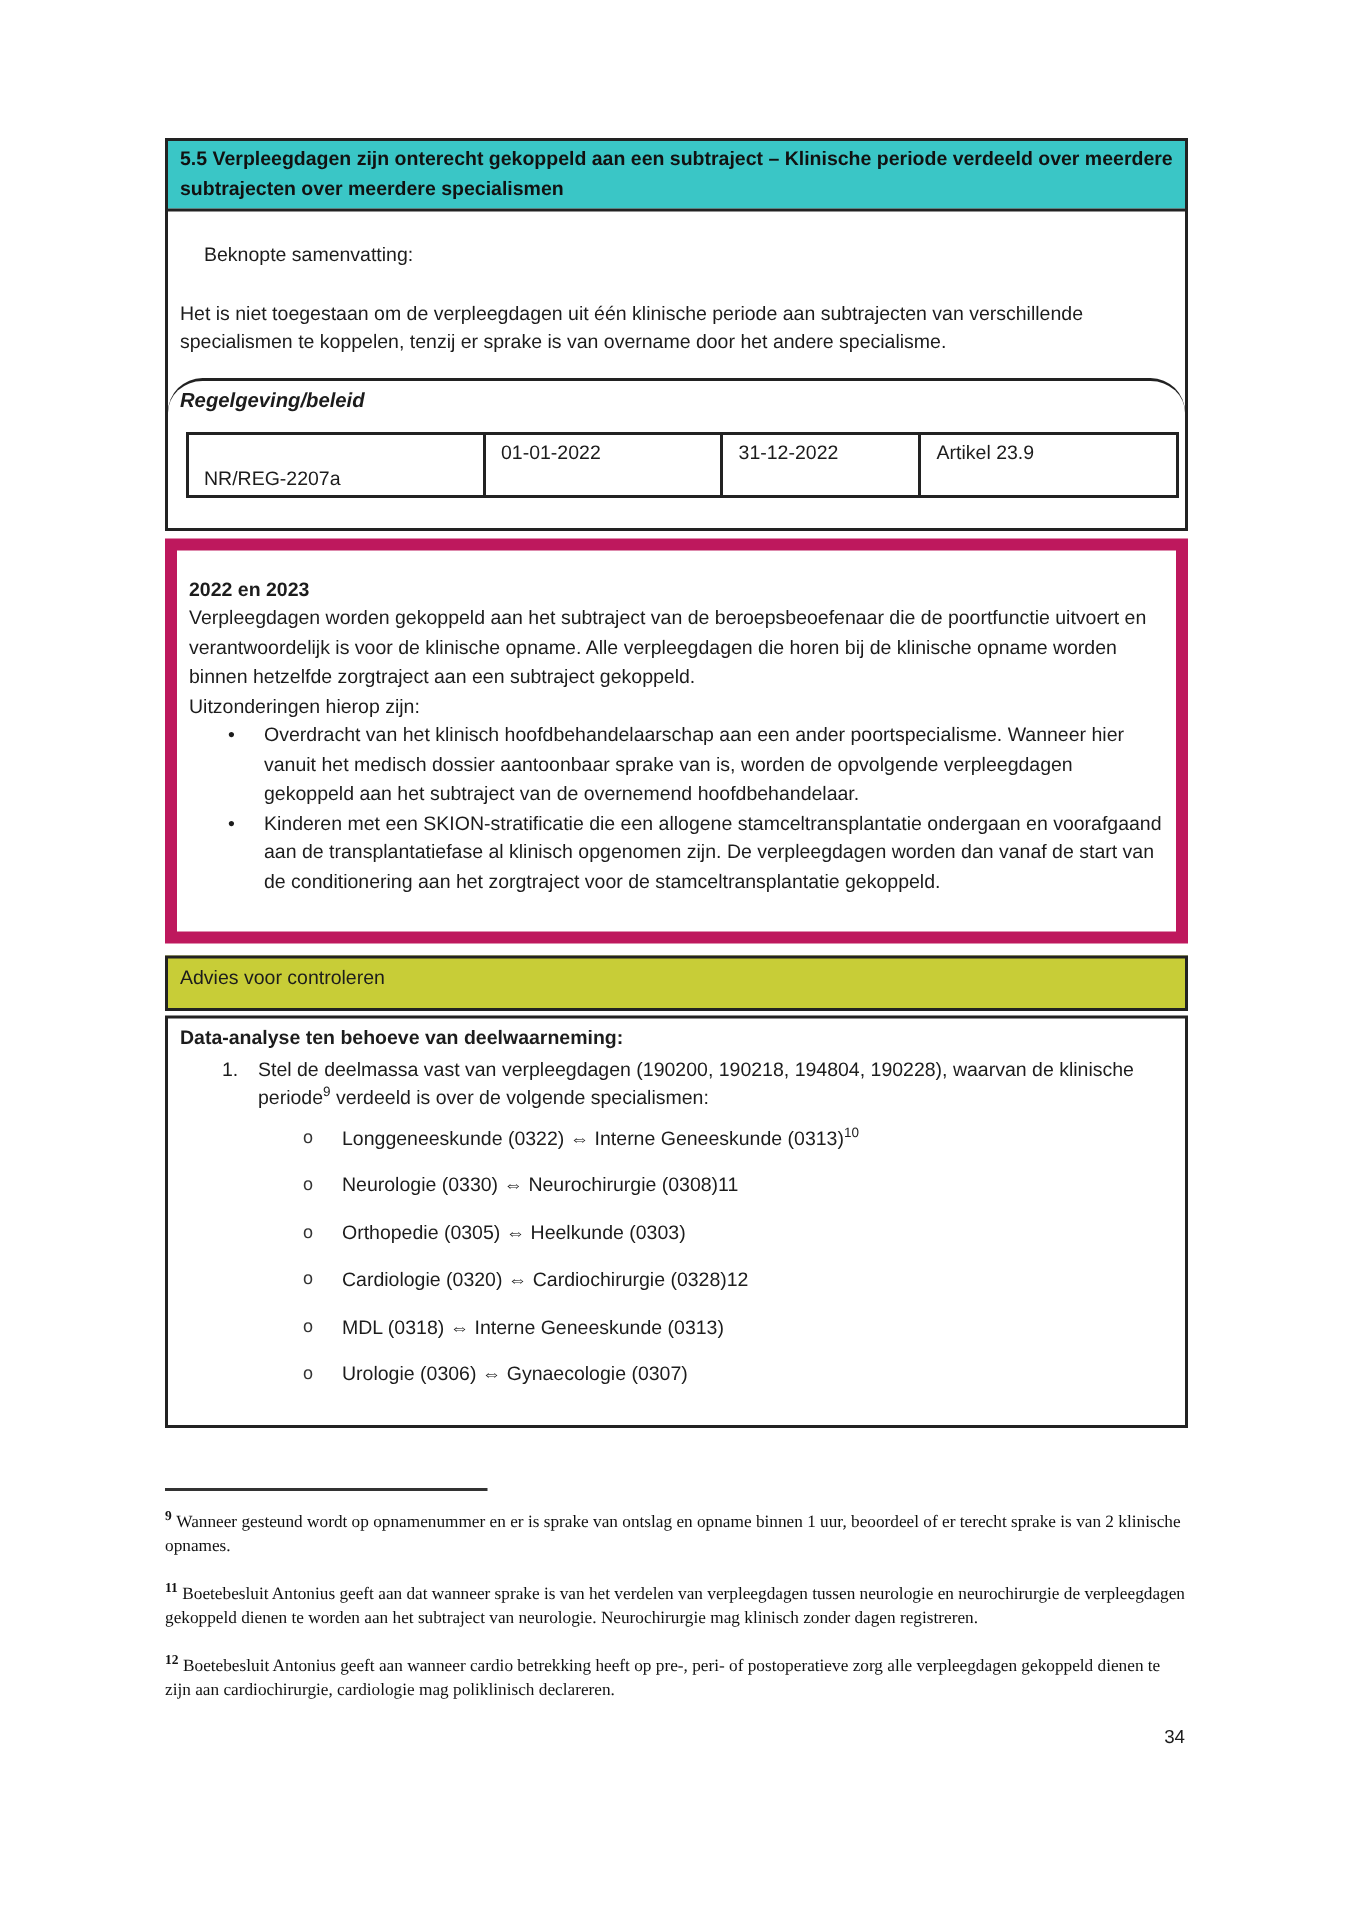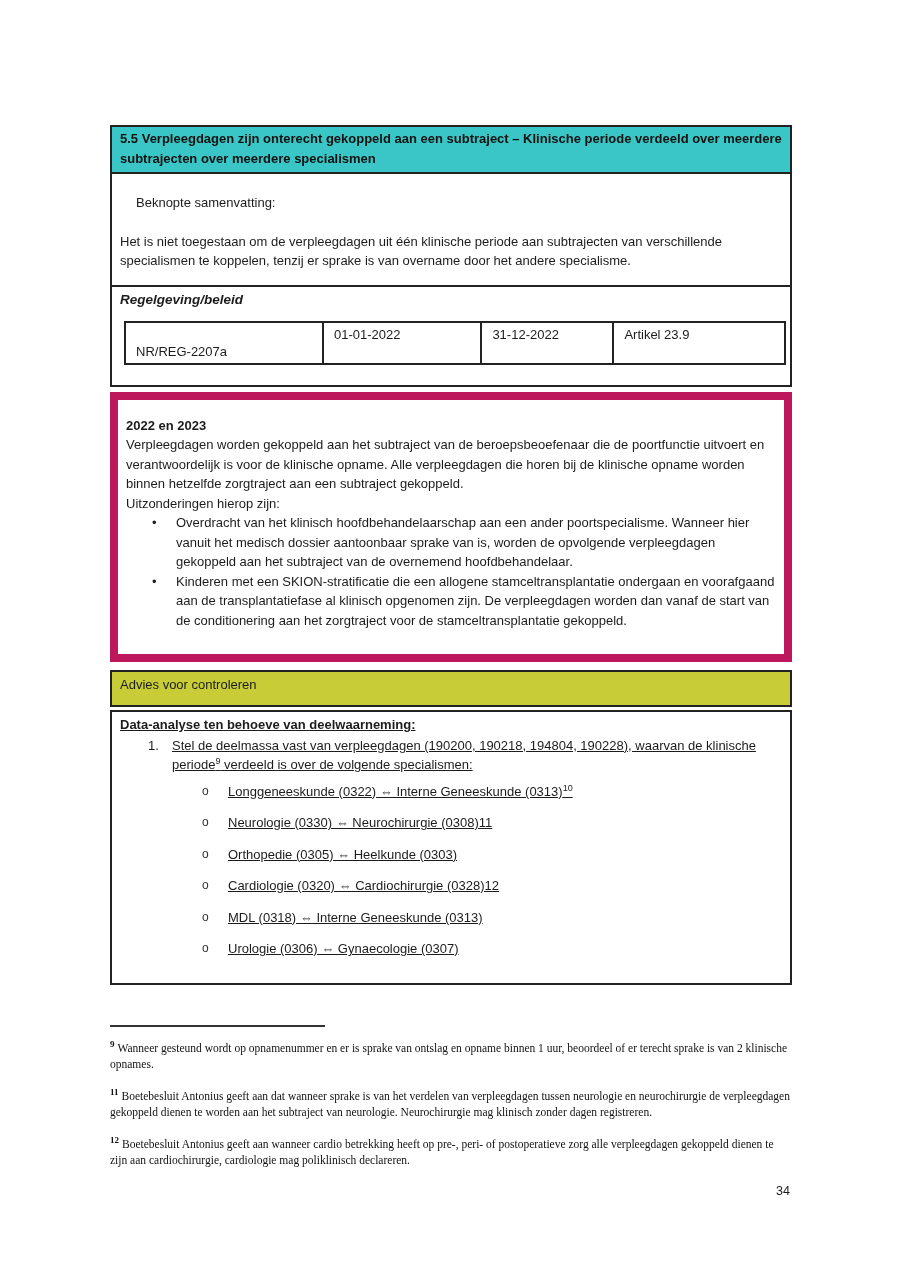--- a/index.html
+++ b/index.html
@@ -1,32 +1,32 @@
 <!DOCTYPE html>
 <html><head>
 <meta charset="utf-8">
 <style>
   html,body { margin:0; padding:0; background:#ffffff; }
   body { width:900px; height:1272px; position:relative;
          font-family:"Liberation Sans", sans-serif; color:#1c1c1c; }
   .page { position:absolute; left:0; top:0; width:900px; height:1272px; background:#fff; }
-  .content { position:absolute; left:110px; top:125px; width:682px; }
+  .content { position:absolute; left:110px; top:92px; width:682px; }
 
   
   .doc-table { border:2px solid #222; }
   .doc-table .row { border-top:2px solid #222; }
   .doc-table .row:first-child { border-top:none; }
 
   .title-row { font-weight:bold; font-size:13px; line-height:20px;
                padding:2px 8px 3px 8px; color:#111; }
   .summary-row { font-size:13px; line-height:19.5px; padding:3px 8px 14px 8px; }
   .summary-row .sum-head { margin:16px; }
   .summary-row .sum-body { margin:19px 0 0 0; }
 
-  .reg-row { padding:3px 8px 20px 8px; }
+  .reg-row { padding:3px 8px 20px 8px;border-radius:23px; }
   .reg-head { font-weight:bold; font-style:italic; font-size:13.5px; line-height:19px; margin:0; }
   table.reg-table { border-collapse:collapse; margin:12px 0 0 4px; width:662px; table-layout:fixed; }
   table.reg-table td { border:2px solid #222; font-size:13px; line-height:17px;
                        padding:3px 10px; vertical-align:top; }
   table.reg-table col.c1 { width:30%; } table.reg-table col.c2 { width:24%; }
   table.reg-table col.c3 { width:20%; } table.reg-table col.c4 { width:26%; }
   table.reg-table tr { height:42px; }
   table.reg-table tr.first-row td:first-child { vertical-align:bottom; }
 
   
@@ -38,21 +38,21 @@
   ul.policy-bullets { list-style:none; margin:0; padding:0; }
   ul.policy-bullets li { position:relative; padding-left:50px; margin:0; }
   ul.policy-bullets li .marker { position:absolute; left:26px; top:0; }
 
   
   .advice-banner { border:2px solid #222; margin-top:8px; font-weight:normal; font-size:13px;
                    line-height:19px; padding:3px 8px 11px 8px; }
 
   
   .analysis-box { border:2px solid #222; margin-top:3px; font-size:13px; line-height:19.5px;
-                  padding:3px 8px 12px 8px;text-decoration:underline; }
+                  padding:3px 8px 12px 8px; }
   .analysis-head { font-weight:bold; margin:0; }
   .step { position:relative; padding-left:52px; margin:1px 0 7px 0; }
   .step .step-num { position:absolute; left:28px; top:0; }
   ul.spec-list { list-style:none; margin:0; padding:0; }
   ul.spec-list li { position:relative; padding-left:108px; margin:0 0 12px 0; line-height:19.5px; }
   ul.spec-list li .marker { position:absolute; left:82px; top:0; font-size:12px; color:#333; }
   sup { font-size:9px; line-height:0; }
 
   
   .footnote-area { margin-top:40px; font-family:"Liberation Serif", serif;

